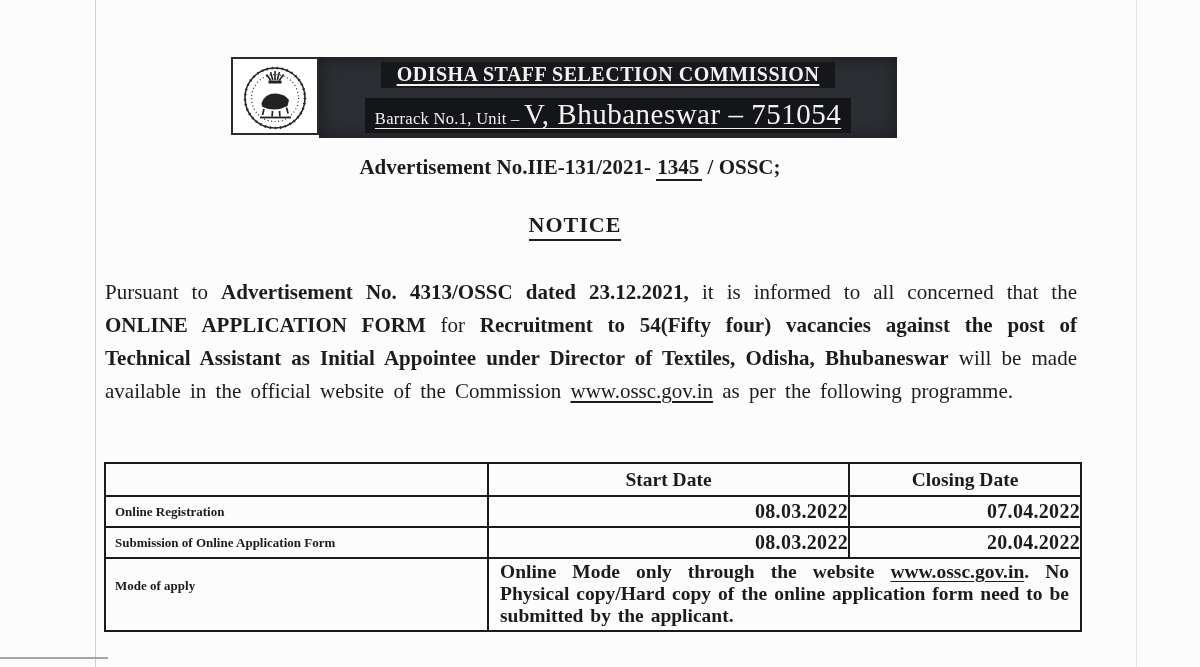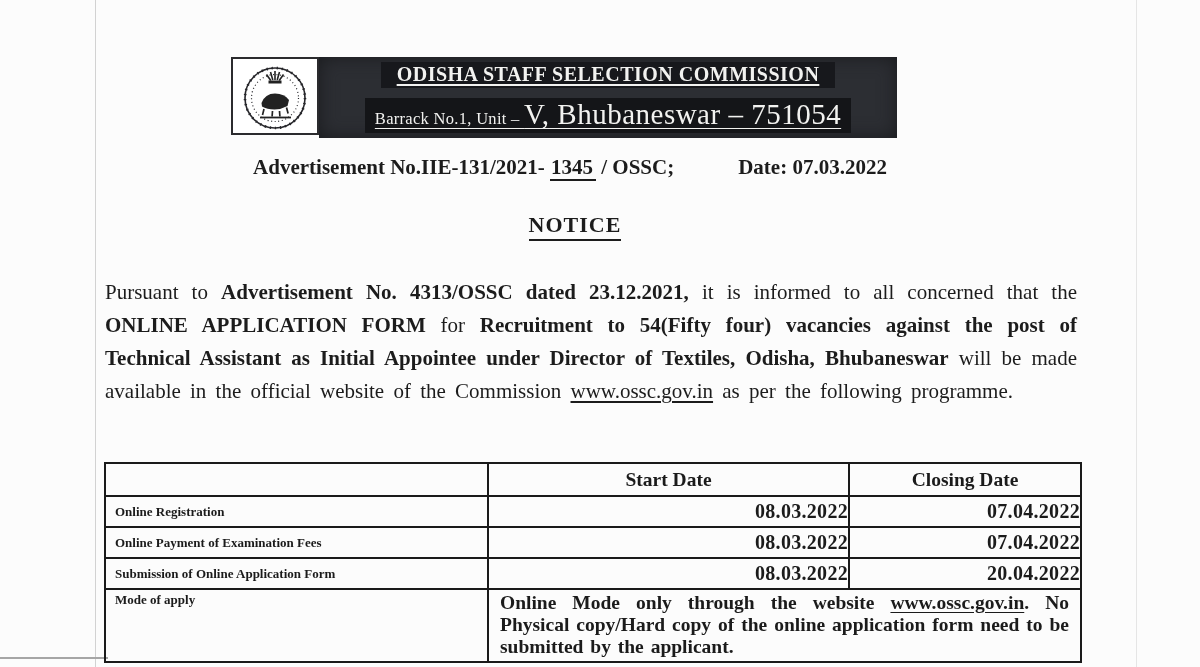--- a/index.html
+++ b/index.html
@@ -77,21 +77,21 @@
   .sched col.c3{width:232px;}
   .sched th,.sched td{
     border:2px solid #1a1a1a;
     font-weight:bold;color:#1b1b1b;
     padding:0;box-sizing:border-box;
   }
   .sched th{height:33px;font-size:19.5px;text-align:center;}
   .sched td{height:31px;}
   .sched td.lbl{font-size:13px;text-align:left;padding-left:9px;}
   .sched td.date{font-size:20px;text-align:right;letter-spacing:.3px;margin-top:20px;}
-  .sched td.top{vertical-align:top;padding-top:2px;}
+  .sched td.top{vertical-align:top;padding-top:19px;}
   .sched td.mode{
     font-size:19.5px;line-height:22px;text-align:justify;word-spacing:2px;
     padding:2px 11px 3px 11px;vertical-align:top;height:auto;
   }
 </style>
 </head>
 <body>
 
 <div class="page">
 
@@ -119,21 +119,20 @@
       </svg>
     </div>
     <div class="banner">
       <span class="banner-line1">ODISHA STAFF SELECTION COMMISSION</span>
       <span class="banner-line2"><span class="addr-prefix">Barrack No.1, Unit – </span><span class="addr-main">V, Bhubaneswar – 751054</span></span>
     </div>
   </div>
 
   <div class="adv-line">
     <span><span>Advertisement No.IIE-131/2021- </span><span class="u-num">1345</span><span> / OSSC;</span></span>
-    <span>Date: 07.03.2022</span>
   </div>
 
   <div class="notice-row">
     <span class="notice-title">NOTICE</span>
   </div>
 
   <p class="body-para"><span>Pursuant to </span><span class="b">Advertisement No. 4313/OSSC dated 23.12.2021,</span><span> it is informed to all concerned that the </span><span class="b">ONLINE APPLICATION FORM</span><span> for </span><span class="b">Recruitment to 54(Fifty four) vacancies against the post of Technical Assistant as Initial Appointee under Director of Textiles, Odisha, Bhubaneswar</span><span> will be made available in the official website of the Commission </span><span class="u">www.ossc.gov.in</span><span> as per the following programme.</span></p>
 
   <table class="sched">
     <colgroup>
@@ -148,25 +147,20 @@
         <th>Closing Date</th>
       </tr>
     </thead>
     <tbody>
       <tr>
         <td class="lbl">Online Registration</td>
         <td class="date">08.03.2022</td>
         <td class="date">07.04.2022</td>
       </tr>
       <tr>
-        <td class="lbl">Online Payment of Examination Fees</td>
-        <td class="date">08.03.2022</td>
-        <td class="date">07.04.2022</td>
-      </tr>
-      <tr>
         <td class="lbl">Submission of Online Application Form</td>
         <td class="date">08.03.2022</td>
         <td class="date">20.04.2022</td>
       </tr>
       <tr>
         <td class="lbl top">Mode of apply</td>
         <td class="mode" colspan="2"><span>Online Mode only through the website </span><span class="u">www.ossc.gov.in</span><span>. No Physical copy/Hard copy of the online application form need to be submitted by the applicant.</span></td>
       </tr>
     </tbody>
   </table>

